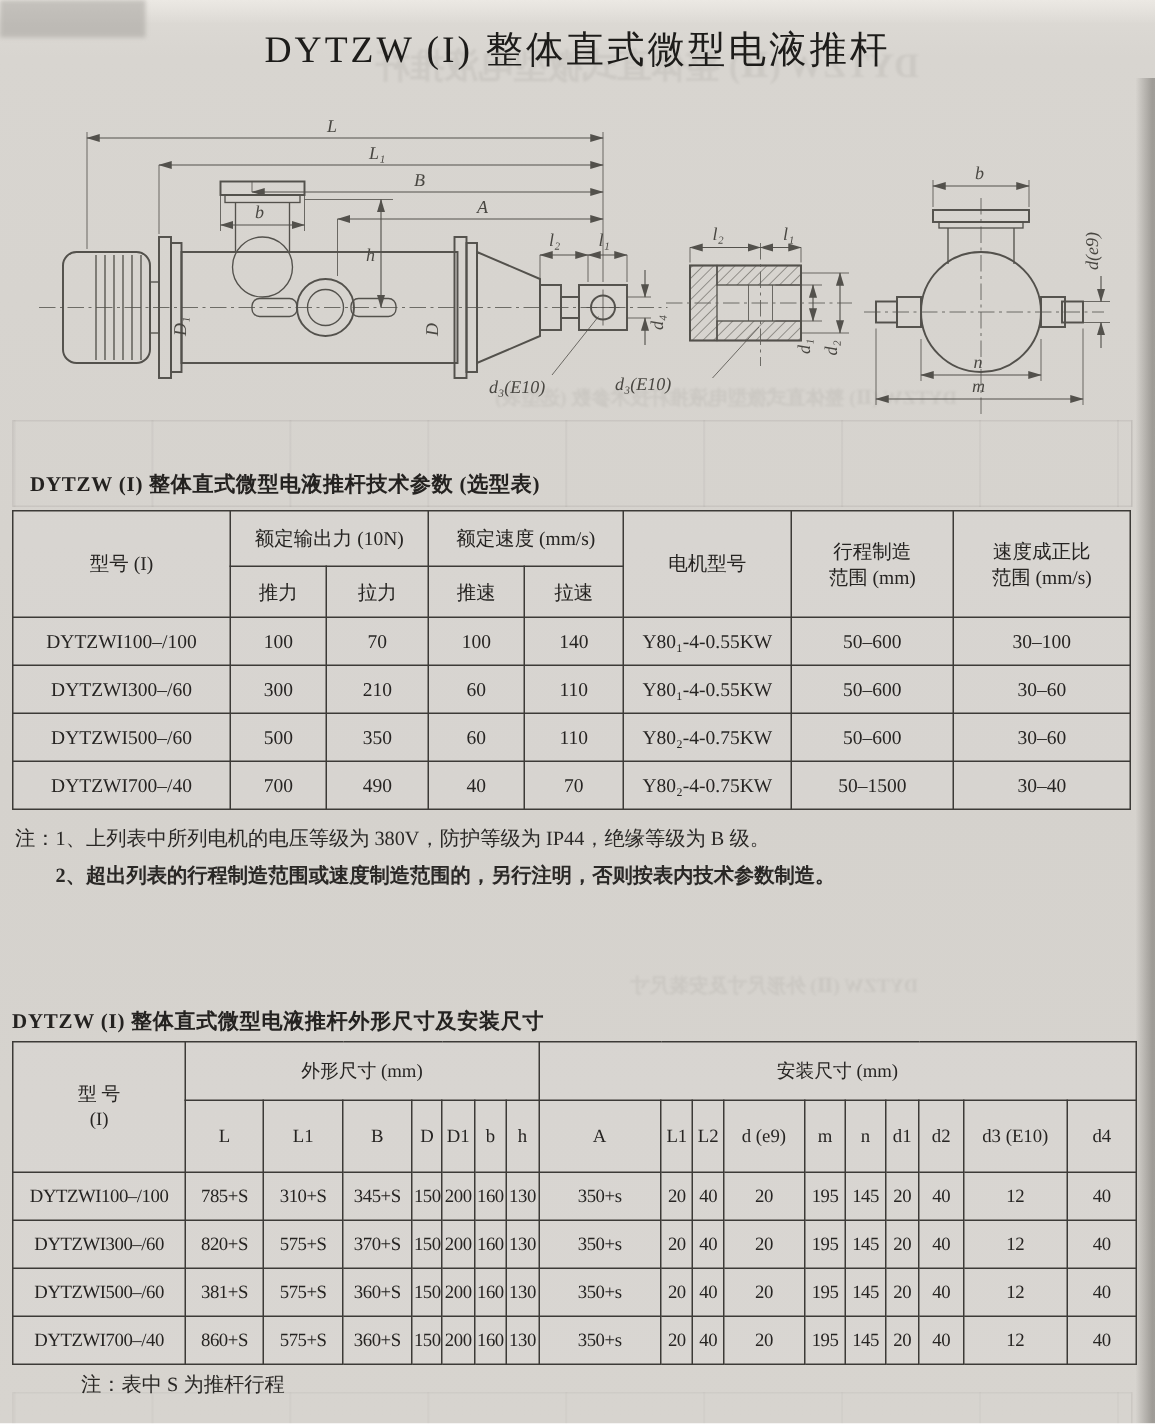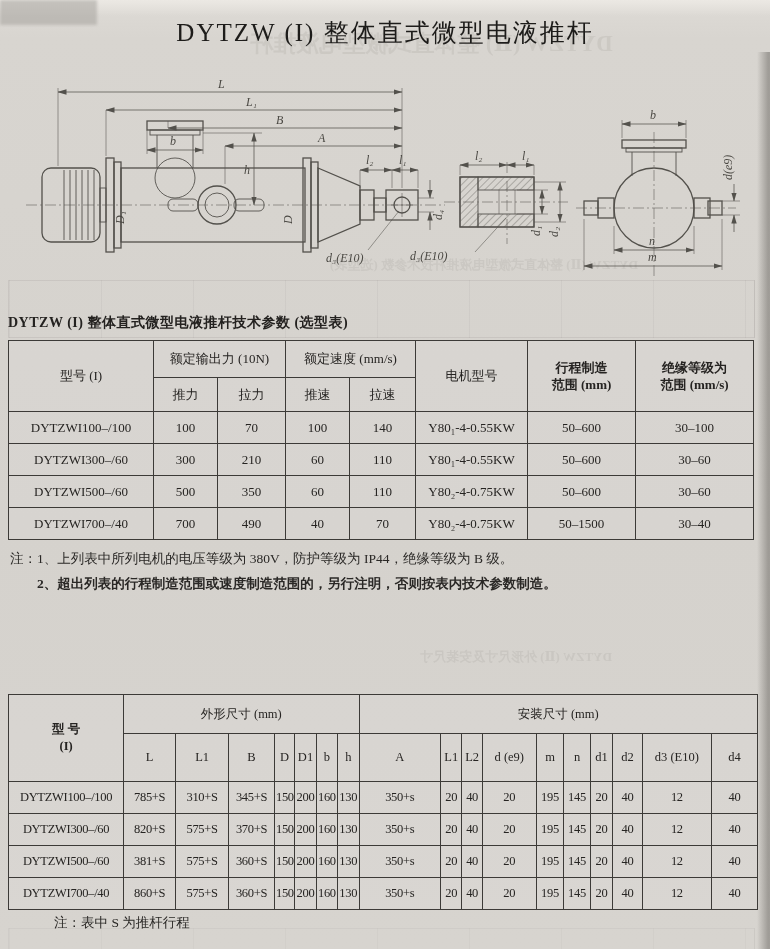--- a/index.html
+++ b/index.html
@@ -20,21 +20,21 @@
          opacity:.55;filter:blur(.4px);}
   
   .title{position:absolute;left:0;top:16px;width:100%;text-align:center;
          font-size:25px;font-weight:normal;letter-spacing:2px;color:#1d1c1a;}
   .caption{position:absolute;left:8px;font-size:14px;font-weight:bold;color:#242220;letter-spacing:.5px;}
   
   table{border-collapse:collapse;table-layout:fixed;position:absolute;left:8px;
         font-size:13px;color:#262422;background:rgba(222,219,214,.35);}
   td{border:1.4px solid #3c3a37;text-align:center;vertical-align:middle;padding:0 1px;
      overflow:visible;white-space:nowrap;}
-  .pre{white-space:pre-line;line-height:17px;font-weight:bold;}
+  .pre{white-space:pre-line;line-height:17px;}
   .t1{top:340px;width:745px;}
   .t1 .h1 td{height:36px;}
   .t1 .h2 td{height:33px;}
   .t1 .r td{height:31px;}
   .t2{top:694px;width:750px;font-size:12.5px;}
   .t2 .h1 td{height:38px;}
   .t2 .h2 td{height:47px;}
   .t2 .r td{height:31px;letter-spacing:-.3px;}
   .model{letter-spacing:0;}
   
@@ -221,42 +221,42 @@
         <line class="dl" x1="594" y1="176" x2="674" y2="176" marker-start="url(#ar)" marker-end="url(#ar)"></line>
         <text class="dim" x="629" y="171">n</text>
         <line class="xl" x1="564" y1="145" x2="564" y2="196"></line>
         <line class="xl" x1="702" y1="145" x2="702" y2="196"></line>
         <line class="dl" x1="564" y1="192" x2="702" y2="192" marker-start="url(#ar)" marker-end="url(#ar)"></line>
         <text class="dim" x="628" y="187">m</text>
       </g>
     </g>
   </svg>
 
-  <div class="caption" style="top:314px;">DYTZW (I) 整体直式微型电液推杆技术参数 (选型表)</div>
+  <div class="caption" style="top:314px;padding-left:12px;">DYTZW (I) 整体直式微型电液推杆技术参数 (选型表)</div>
 
   <table class="t1">
     <colgroup>
       <col style="width:145px">
         <col style="width:64px">
         <col style="width:68px">
         <col style="width:64px">
       <col style="width:66px">
         <col style="width:112px">
         <col style="width:108px">
         <col style="width:118px">
     </colgroup>
     <tbody>
         <tr class="h1">
       <td rowspan="2">型号 (I)</td>
       <td colspan="2">额定输出力 (10N)</td>
       <td colspan="2">额定速度 (mm/s)</td>
       <td rowspan="2">电机型号</td>
       <td rowspan="2" class="pre">行程制造
 范围 (mm)</td>
-      <td rowspan="2" class="pre">绝缘等级为
+      <td rowspan="2" class="pre">速度成正比
 范围 (mm/s)</td>
     </tr>
     <tr class="h2">
       <td>推力</td>
       <td>拉力</td>
       <td>推速</td>
       <td>拉速</td>
     </tr>
     <tr class="r">
       <td class="model">DYTZWI100–/100</td>
@@ -299,20 +299,21 @@
       <td>30–40</td>
     </tr>
   </tbody>
     </table>
 
   <div class="notes">
     <div class="note-first"><span>注：</span><span>1、上列表中所列电机的电压等级为 380V，防护等级为 IP44，绝缘等级为 B 级。</span></div>
     <div class="note-item">2、超出列表的行程制造范围或速度制造范围的，另行注明，否则按表内技术参数制造。</div>
   </div>
 
+  <div class="caption" style="top:672px;">DYTZW (I) 整体直式微型电液推杆外形尺寸及安装尺寸</div>
 
   <table class="t2">
     <colgroup>
       <col style="width:113px">
         <col style="width:51px">
         <col style="width:52px">
         <col style="width:45px">
       <col style="width:20px">
         <col style="width:21px">
         <col style="width:21px">

